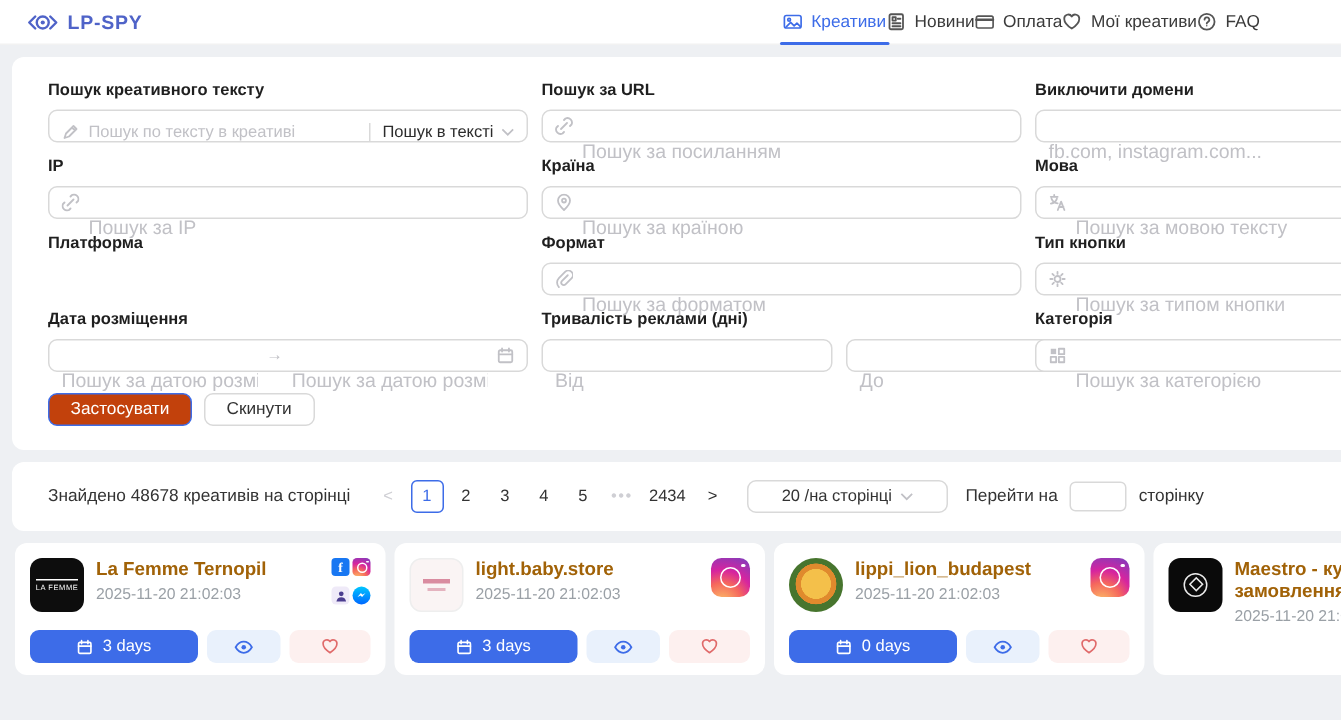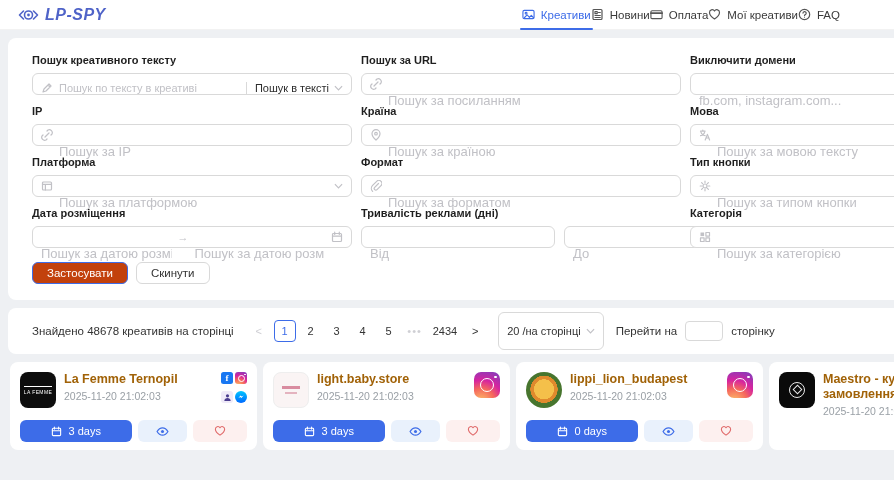--- a/index.html
+++ b/index.html
@@ -3,21 +3,21 @@
 <meta charset="utf-8">
 <style>
   * { margin:0; padding:0; box-sizing:border-box; }
   html,body { width:894px; height:480px; overflow:hidden; background:#eef0f3;
     font-family:"Liberation Sans", sans-serif; }
 
   
   .header { height:30px; background:#fff; display:flex; align-items:center;
     justify-content:space-between; padding:0 54px 0 18px; border-bottom:1px solid #f2f2f2; }
   .logo { display:flex; align-items:center; gap:6px; color:#4f63c8; }
-  .logo-text { font-size:16px; font-weight:bold; font-style:italic; letter-spacing:.5px; }
+  .logo-text { font-size:13px; font-weight:bold; letter-spacing:.5px; }
   .nav { display:flex; }
   .nav-item { display:flex; align-items:center; gap:6px; font-size:11.5px; color:#3a3a3a;
     height:30px; cursor:pointer; position:relative; }
   .nav-item svg { stroke:#555; }
   .nav-item.active { color:#3d6ce8; }
   .nav-item.active svg { stroke:#3d6ce8; }
   .nav-item.active::after { content:""; position:absolute; left:-2px; right:-2px; bottom:0;
     height:2px; background:#3d6ce8; border-radius:2px; }
 
   
@@ -52,22 +52,22 @@
   
   .pagbar { width:1172px; margin:8px 0 0 8px; background:#fff; border-radius:8px;
     height:46px; display:flex; align-items:center; padding:0 24px; font-size:11.5px; color:#333; }
   .pag-summary { margin-right:14px; }
   .pager { display:flex; align-items:center; gap:4px; }
   .pg { min-width:22px; height:22px; display:flex; align-items:center; justify-content:center;
     font-size:11px; color:#333; cursor:pointer; border-radius:4px; padding:0 3px; }
   .pg.active { border:1px solid #3d6ce8; color:#3d6ce8; background:#fff; }
   .pg.prev { color:#cfcfd4; }
   .pg.dots { color:#cfcfd4; letter-spacing:1px; }
-  .sizesel { margin-left:12px; height:38px; border:1px solid #d9d9d9; border-radius:6px;
-    display:flex; align-items:center; gap:5px; padding:0 8px; font-size:11px; cursor:pointer; }
+  .sizesel { margin-left:12px; height:22px; border:1px solid #d9d9d9; border-radius:6px;
+    display:flex; align-items:center; gap:5px; padding:0 22px; font-size:11px; cursor:pointer; }
   .goto { margin-left:12px; display:flex; align-items:center; gap:8px; }
   .goto input { width:38px; height:20px; border:1px solid #d9d9d9; border-radius:4px;
     outline:none; font-size:11px; padding:0 4px; }
 
   
   .cards { margin:8px 0 0 10px; display:flex; gap:6px; width:1100px; }
   .card { width:247px; flex:none; background:#fff; border-radius:8px; padding:10px 10px 8px; }
   .card-head { display:flex; gap:8px; }
   .avatar { width:36px; height:36px; border-radius:8px; flex:none; position:relative; overflow:hidden; }
   .av-lafemme { background:#0d0d0d; display:flex; align-items:center; justify-content:center; }
@@ -233,30 +233,20 @@
           </svg>
         <input placeholder="Пошук за мовою тексту" style="">
         <svg class="chev" viewBox="0 0 10 6">
             <polyline points="1,1 5,5 9,1"></polyline>
           </svg>
       </div>
     </div>
 
     <div class="field">
       <div class="field-label">Платформа</div>
-      <div class="control">
-        <svg class="ficon" viewBox="0 0 12 12">
-            <rect x="1.5" y="2" width="9" height="8" rx="1"></rect>
-            <path d="M1.5 4.4h9M4.4 4.4V10"></path>
-          </svg>
-        <input placeholder="Пошук за платформою" style="">
-        <svg class="chev" viewBox="0 0 10 6">
-            <polyline points="1,1 5,5 9,1"></polyline>
-          </svg>
-      </div>
     </div>
 
     <div class="field">
       <div class="field-label">Формат</div>
       <div class="control">
         <svg class="ficon" viewBox="0 0 12 12">
             <path d="M8.5 3.5L4.7 7.3a1.6 1.6 0 1 0 2.3 2.3l4-4a3 3 0 0 0-4.3-4.3L2.6 5.4a4.3 4.3 0 0 0 0 6"></path>
           </svg>
         <input placeholder="Пошук за форматом" style="">
       </div>

